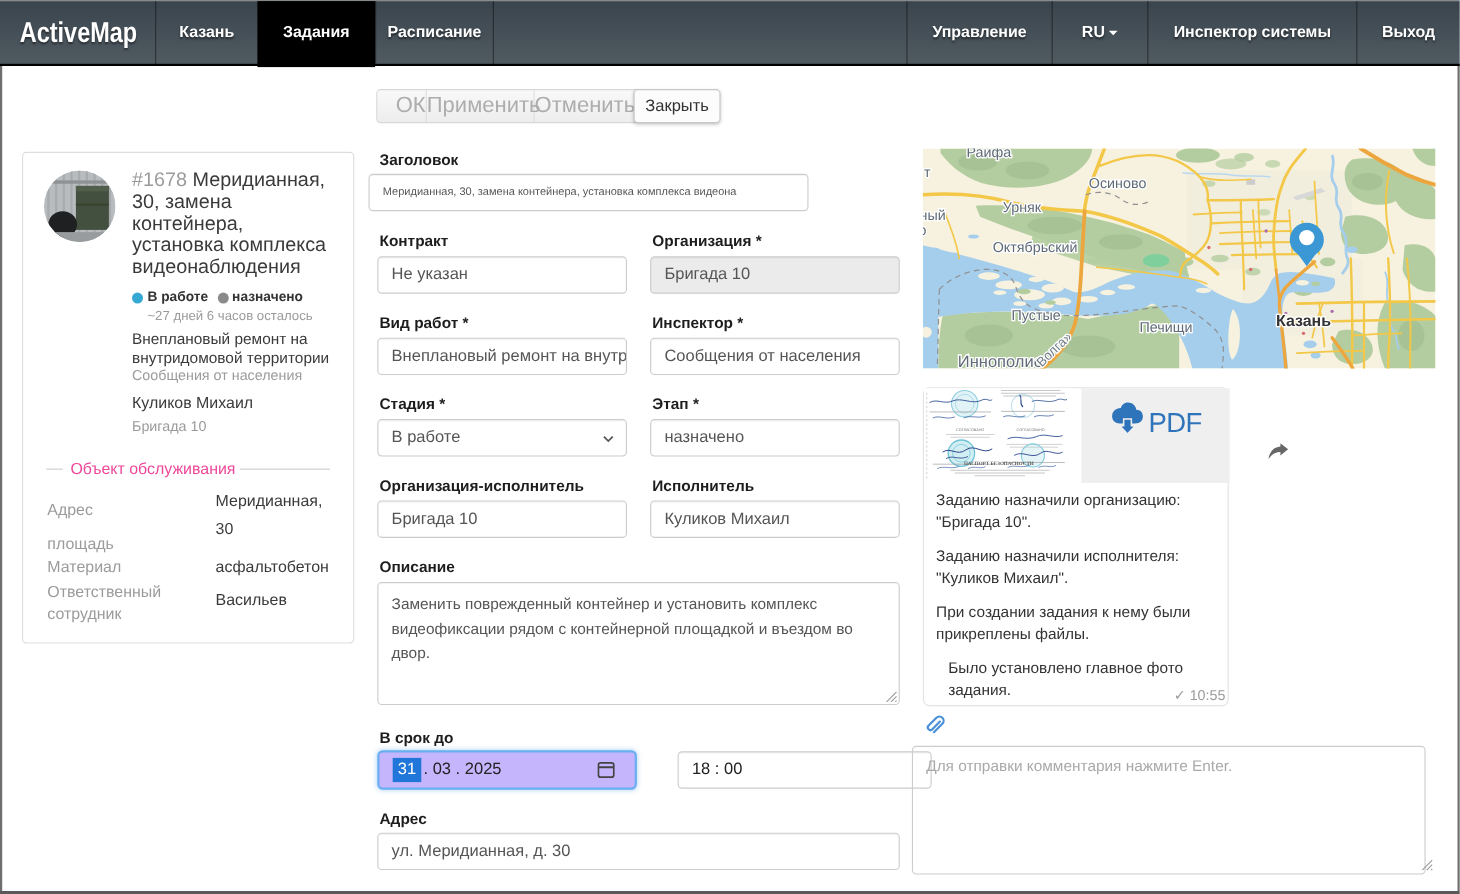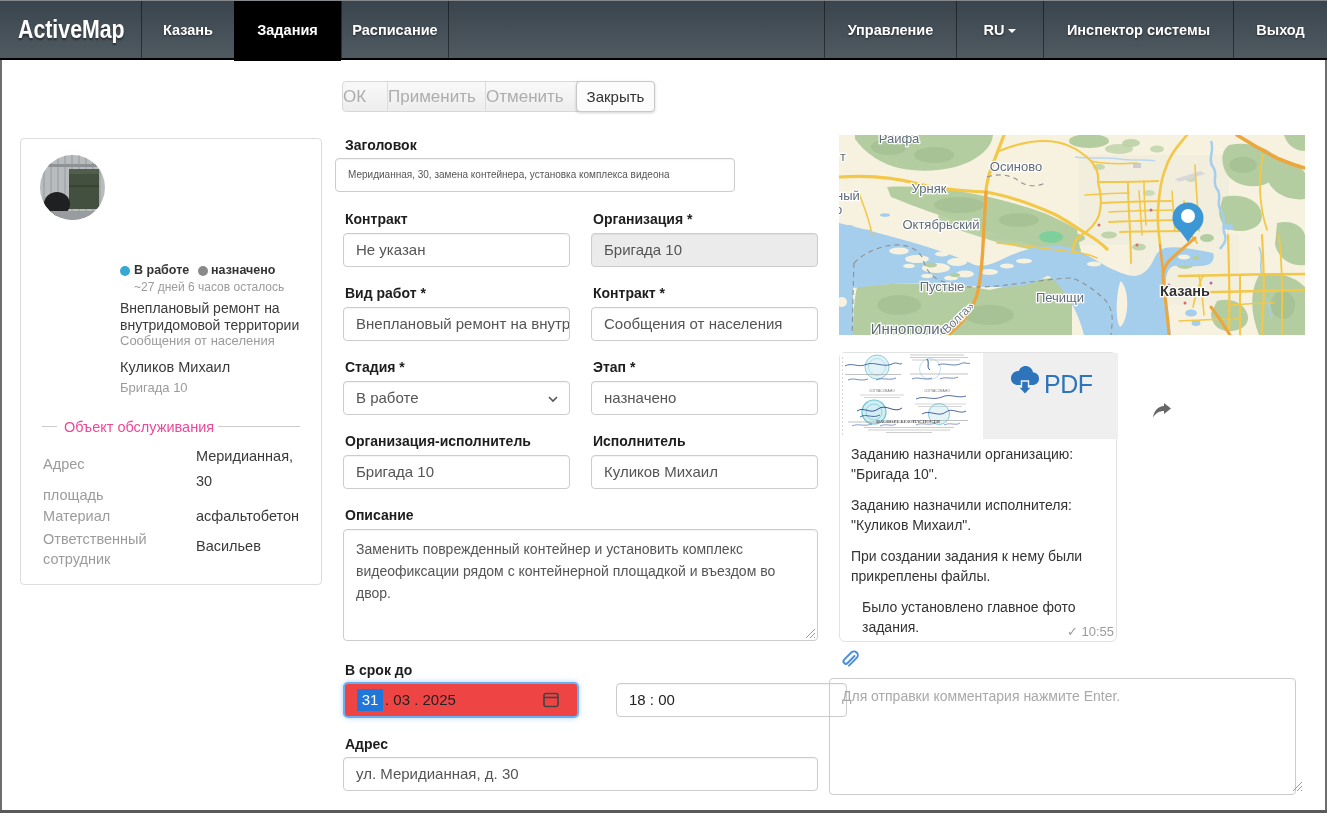--- a/index.html
+++ b/index.html
@@ -38,22 +38,22 @@
   .flabel { position:absolute; font-size:14px; font-weight:bold; color:#1d1d1d; }
   .finput { position:absolute; height:34px; border:1px solid #ccc; border-radius:4px;
     background:#fff; font-size:15px; color:#555; line-height:32px; padding-left:12px;
     white-space:nowrap; overflow:hidden; box-shadow:inset 0 1px 1px rgba(0,0,0,0.05); }
   .fdis { background:#ebebeb; }
 
   
   #btns { position:absolute; left:342px; top:81px; width:312px; height:31px;
     border:1px solid #d8d8d8; border-radius:4px;
     background:linear-gradient(#f9f9f9,#ededed); }
-  #btns .b { position:absolute; top:0; height:29px; line-height:29px; text-align:left;
-    font-size:17px; color:#adadad; border-right:1px solid #ddd; }
+  #btns .b { position:absolute; top:0; height:29px; line-height:29px; text-align:right;
+    font-size:20px; color:#adadad; border-right:1px solid #ddd; }
   #btnclose { position:absolute; left:233px; top:-1px; width:79px; height:31px;
     background:#fcfcfc; border:1px solid #c8c8c8; border-radius:4px;
     box-shadow:0 1px 3px rgba(0,0,0,0.18); color:#333 !important;
     line-height:29px; text-align:center; font-size:15px; }
 
   
   #bubble { position:absolute; left:839px; top:352px; width:278px; height:290px;
     border:1px solid #e2e2e2; border-radius:6px; background:#fff; }
   .chatp { position:absolute; left:851px; font-size:14px; color:#333; line-height:19.5px; width:260px; }
 
@@ -104,20 +104,23 @@
         <line x1="60" y1="0" x2="60" y2="65"></line>
       </g>
       <rect x="0" y="9" width="65" height="3" fill="#8e9294"></rect>
       <rect x="29" y="14" width="30" height="40" fill="#43503f"></rect>
       <rect x="29" y="14" width="30" height="5" fill="#505e4b"></rect>
       <rect x="29" y="30" width="30" height="2" fill="#38442f"></rect>
       <ellipse cx="17" cy="49" rx="13" ry="12" fill="#1e2021"></ellipse>
       <rect x="0" y="56" width="65" height="9" fill="#999c9e"></rect>
     </g>
   </svg>
+  <div class="abs" style="left:120px; top:154px; width:188px; font-size:18px; line-height:19.8px; color:#3a3a3a;">
+    <span class="muted">#1678</span> Меридианная, 30, замена контейнера, установка комплекса видеонаблюдения
+  </div>
   <div class="abs" style="left:120px; top:266px; width:10px; height:10px; border-radius:50%; background:#35a9d3;"></div>
   <div class="abs" style="left:134px; top:263px; font-size:12.5px; font-weight:bold; color:#333;">В работе</div>
   <div class="abs" style="left:198px; top:266px; width:10px; height:10px; border-radius:50%; background:#8a8a8a;"></div>
   <div class="abs" style="left:211px; top:263px; font-size:12.5px; font-weight:bold; color:#333;">назначено</div>
   <div class="abs muted" style="left:134px; top:280px; font-size:12px;">~27 дней 6 часов осталось</div>
   <div class="abs dark" style="left:120px; top:300px; font-size:14px; line-height:16.5px; width:182px;">Внеплановый ремонт на внутридомовой территории</div>
   <div class="abs muted" style="left:120px; top:333px; font-size:13px;">Сообщения от населения</div>
   <div class="abs dark" style="left:120px; top:359px; font-size:14.5px;">Куликов Михаил</div>
   <div class="abs muted" style="left:120px; top:380px; font-size:13px;">Бригада 10</div>
 
@@ -143,21 +146,21 @@
   <div class="flabel" style="left:345px; top:137px;">Заголовок</div>
   <div class="finput" style="left:335px; top:158px; width:400px; font-size:10px;">Меридианная, 30, замена контейнера, установка комплекса видеона</div>
 
   <div class="flabel" style="left:345px; top:211px;">Контракт</div>
   <div class="finput" style="left:343px; top:233px; width:227px;">Не указан</div>
   <div class="flabel" style="left:593px; top:211px;">Организация *</div>
   <div class="finput fdis" style="left:591px; top:233px; width:227px;">Бригада 10</div>
 
   <div class="flabel" style="left:345px; top:285px;">Вид работ *</div>
   <div class="finput" style="left:343px; top:307px; width:227px;">Внеплановый ремонт на внутрид</div>
-  <div class="flabel" style="left:593px; top:285px;">Контракт *</div>
+  <div class="flabel" style="left:593px; top:285px;">Инспектор *</div>
   <div class="finput" style="left:591px; top:307px; width:227px;">Сообщения от населения</div>
 
   <div class="flabel" style="left:345px; top:359px;">Стадия *</div>
   <div class="finput" style="left:343px; top:381px; width:227px;">В работе
     <svg style="position:absolute; right:10px; top:11px;" width="12" height="12" viewBox="0 0 12 12">
         <path d="M2 4 L6 8 L10 4" fill="none" stroke="#555" stroke-width="1.6"></path>
       </svg>
   </div>
   <div class="flabel" style="left:593px; top:359px;">Этап *</div>
   <div class="finput" style="left:591px; top:381px; width:227px;">назначено</div>
@@ -171,21 +174,21 @@
   <div class="finput" style="left:343px; top:529px; width:475px; height:112px; line-height:22px; padding-top:8px; white-space:normal; font-size:14px;">Заменить поврежденный контейнер и установить комплекс<br>видеофиксации рядом с контейнерной площадкой и въездом во<br>двор.</div>
   <svg class="resize" style="left:803px; top:626px;" viewBox="0 0 13 13">
       <g stroke="#999" stroke-width="1">
         <line x1="3" y1="12" x2="12" y2="3"></line>
         <line x1="7" y1="12" x2="12" y2="7"></line>
         <line x1="11" y1="12" x2="12" y2="11"></line>
       </g>
     </svg>
 
   <div class="flabel" style="left:345px; top:662px;">В срок до</div>
-  <div class="abs" style="left:343px; top:682px; width:236px; height:36px; border:2px solid #6aaef2; border-radius:5px; box-shadow:0 0 5px rgba(80,160,240,0.5); background:#ef4444;">
+  <div class="abs" style="left:343px; top:682px; width:236px; height:36px; border:2px solid #6aaef2; border-radius:5px; box-shadow:0 0 5px rgba(80,160,240,0.5); background:#c4b5fd;">
     <div style="position:absolute; left:12px; top:5px; width:26px; height:22px; background:#2176d9; color:#fff; font-size:15px; text-align:center; line-height:22px;">31</div>
     <div style="position:absolute; left:40px; top:5px; font-size:15px; color:#222; line-height:22px;">. 03 . 2025</div>
     <svg style="position:absolute; right:18px; top:7px;" width="16" height="17" viewBox="0 0 16 17">
       <rect x="1" y="2.5" width="14" height="13" rx="2" fill="none" stroke="#444" stroke-width="1.6"></rect>
       <line x1="1" y1="6.5" x2="15" y2="6.5" stroke="#444" stroke-width="1.6"></line>
     </svg>
   </div>
   <div class="finput" style="left:586px; top:683px; width:231px;margin-left:30px;"><span style="color:#222;">18 : 00</span></div>
 
   <div class="flabel" style="left:345px; top:736px;">Адрес</div>

